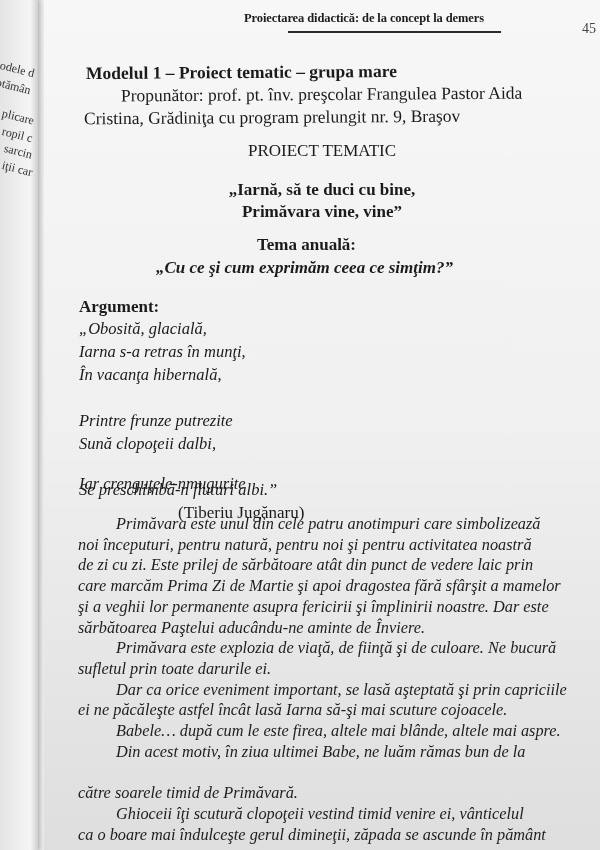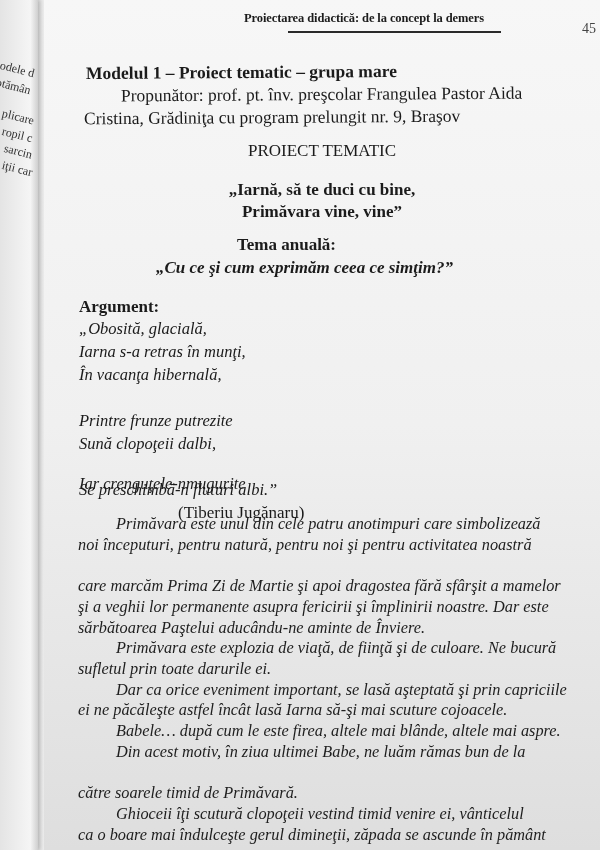--- a/index.html
+++ b/index.html
@@ -74,35 +74,36 @@
     <div class="page-number">45</div>
 
     <div class="txt model-title" style="left:42px;">Modelul 1 – Proiect tematic – grupa mare</div>
     <div class="txt proposer" style="left:77px;top:84px;">Propunător: prof. pt. înv. preşcolar Frangulea Pastor Aida</div>
     <div class="txt proposer" style="left:40px;top:107px;">Cristina, Grădiniţa cu program prelungit nr. 9, Braşov</div>
 
     <div class="txt center project-heading" style="left:0;width:556px;">PROIECT TEMATIC</div>
     <div class="txt center motto" style="left:0;width:556px;top:180px;">„Iarnă, să te duci cu bine,</div>
     <div class="txt center motto" style="left:0;width:556px;top:202px;">Primăvara vine, vine”</div>
 
-    <div class="txt center anual-label" style="left:0;width:485px;">Tema anuală:</div>
+    <div class="txt center anual-label" style="left:0;width:485px;padding-left:20px;">Tema anuală:</div>
     <div class="txt anual-q" style="left:112px;">„Cu ce şi cum exprimăm ceea ce simţim?”</div>
 
     <div class="txt arg-label" style="left:35px;text-align:right;">Argument:</div>
     <div class="txt poem" style="left:35px;top:319px;">„Obosită, glacială,</div>
     <div class="txt poem" style="left:35px;top:342px;">Iarna s-a retras în munţi,</div>
     <div class="txt poem" style="left:35px;top:365px;">În vacanţa hibernală,</div>
     <div class="txt poem" style="left:35px;top:411px;">Printre frunze putrezite</div>
     <div class="txt poem" style="left:35px;top:434px;">Sună clopoţeii dalbi,</div>
     <div class="txt poem" style="left:35px;top:474px;font-style:italic;">Iar crenguţele-nmugurite</div>
     <div class="txt poem" style="left:35px;top:480px;">Se preschimbă-n fluturi albi.”</div>
     <div class="txt author" style="left:134px;top:503px;">(Tiberiu Jugănaru)</div>
 
     <div class="txt para" style="left: 72px; top: 514px;">Primăvara este unul din cele patru anotimpuri care simbolizează</div>
     <div class="txt para" style="left: 34px; top: 534.7px;">noi începuturi, pentru natură, pentru noi şi pentru activitatea noastră</div>
+    <div class="txt para" style="left: 34px; top: 555.4px;">de zi cu zi. Este prilej de sărbătoare atât din punct de vedere laic prin</div>
     <div class="txt para" style="left: 34px; top: 576.1px;">care marcăm Prima Zi de Martie şi apoi dragostea fără sfârşit a mamelor</div>
     <div class="txt para" style="left: 34px; top: 596.8px; text-align: right;">şi a veghii lor permanente asupra fericirii şi împlinirii noastre. Dar este</div>
     <div class="txt para" style="left: 34px; top: 617.5px;">sărbătoarea Paştelui aducându-ne aminte de Înviere.</div>
     <div class="txt para" style="left: 72px; top: 638.2px;">Primăvara este explozia de viaţă, de fiinţă şi de culoare. Ne bucură</div>
     <div class="txt para" style="left: 34px; top: 658.9px;">sufletul prin toate darurile ei.</div>
     <div class="txt para" style="left: 72px; top: 679.6px;">Dar ca orice eveniment important, se lasă aşteptată şi prin capriciile</div>
     <div class="txt para" style="left: 34px; top: 700.3px;">ei ne păcăleşte astfel încât lasă Iarna să-şi mai scuture cojoacele.</div>
     <div class="txt para" style="left: 72px; top: 721px;">Babele… după cum le este firea, altele mai blânde, altele mai aspre.</div>
     <div class="txt para" style="left: 72px; top: 741.7px;">Din acest motiv, în ziua ultimei Babe, ne luăm rămas bun de la</div>
     <div class="txt para" style="left: 34px; top: 783.1px;">către soarele timid de Primăvară.</div>

